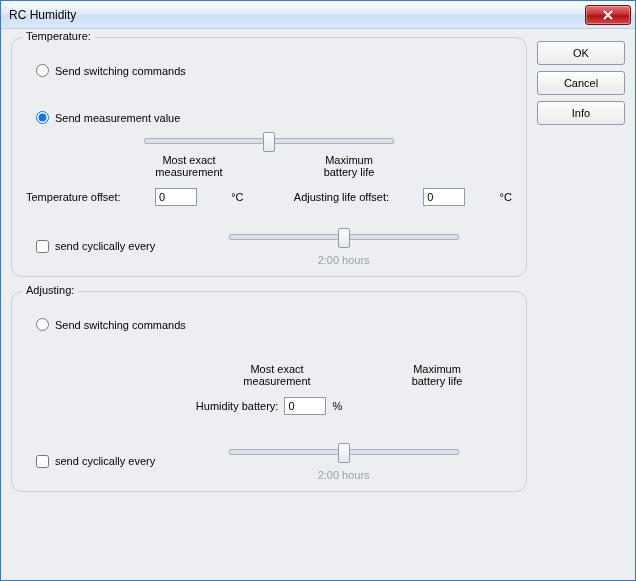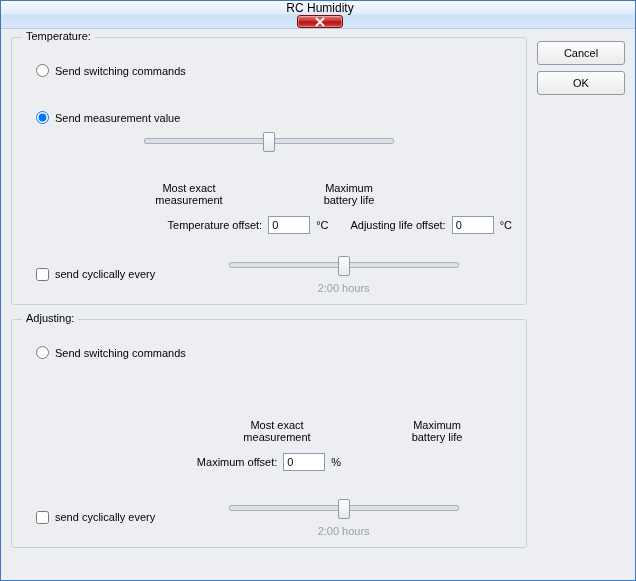--- a/index.html
+++ b/index.html
@@ -22,21 +22,20 @@
   }
   
   .titlebar {
     height: 28px;
     background: linear-gradient(#f7fbff, #e1edfb 45%, #cfe0f7 55%, #d9e8fb);
     border-bottom: 1px solid #b7cde8;
     display: flex;
     align-items: center;
     padding: 0 4px 0 8px;
     box-sizing: border-box;
-    flex-direction: column;
   }
   .titlebar .title {
     flex: 1;
     font-size: 12px;
     color: #000;
   }
   .close-btn {
     width: 44px;
     height: 18px;
     border-radius: 3px;
@@ -82,21 +81,21 @@
     cursor: pointer;
     display: flex;
     align-items: center;
     justify-content: center;
   }
 
   
   .groupbox {
     position: relative;
     border: 1px solid #c8cfda;
-    border-radius: 3px;
+    border-radius: 11px;
     padding: 16px 14px 10px 14px;
     background: #eceef2;
   }
   .groupbox .legend {
     position: absolute;
     top: -8px;
     left: 10px;
     background: #eceef2;
     padding: 0 4px;
     font-size: 11px;
@@ -152,21 +151,21 @@
     cursor: pointer;
   }
   .slider-labels {
     display: flex;
     justify-content: space-between;
     width: 250px;
     margin: 2px auto 0 auto;
     font-size: 11px;
     text-align: center;
   }
-  .slider-labels > div { width: 90px; margin-top: 28px; }
+  .slider-labels > div { width: 90px; }
   .slider-center-label {
     text-align: center;
     color: #9aa0a8;
     margin-top: 6px;
     font-size: 11px;
   }
 
   
   .offset-row {
     display: flex;
@@ -231,21 +230,21 @@
             </div>
           </div>
           <div class="slider-labels">
             <div style="white-space:pre-line;text-align:center">Most exact
 measurement</div>
             <div style="white-space:pre-line;text-align:center">Maximum
 battery life</div>
           </div>
         </div>
 
-        <div class="offset-row" style="justify-content:flex-end">
+        <div class="offset-row" style="justify-content:space-between">
           <span class="lbl">Temperature offset:</span>
           <input type="text" value="0" style="">
           <span class="unit">°C</span>
 
           <span class="lbl">Adjusting life offset:</span>
           <input type="text" value="0" style="">
           <span>°C</span>
         </div>
 
         <div class="spacer20"></div>
@@ -278,21 +277,21 @@
         <div class="spacer26"></div>
 
         <div class="slider-labels" style="margin-left:auto;margin-right:30px">
           <div style="white-space:pre-line;text-align:center">Most exact
 measurement</div>
           <div style="white-space:pre-line;text-align:center">Maximum
 battery life</div>
         </div>
 
         <div class="offset-row" style="justify-content:center">
-          <span class="lbl">Maximum offset:</span>
+          <span class="lbl">Humidity battery:</span>
           <input type="text" value="0" style="">
           <span>%</span>
         </div>
 
         <div class="spacer26"></div>
 
         <div style="display:flex;align-items:center;gap:20px">
           <div class="check-row indent" style="flex:0 0 auto">
             <input type="checkbox" id="h-cyclic" style="">
             <label for="h-cyclic">send cyclically every</label>
@@ -304,17 +303,18 @@
               </div>
             </div>
             <div class="slider-center-label">2:00 hours</div>
           </div>
         </div>
       </div>
 
     </div>
 
     <div class="right-col">
+      <div class="btn">OK</div>
       <div class="btn">Cancel</div>
-      <div class="btn">OK</div>
+      <div class="btn">Info</div>
     </div>
   </div>
 </div>
 
 </body></html>

